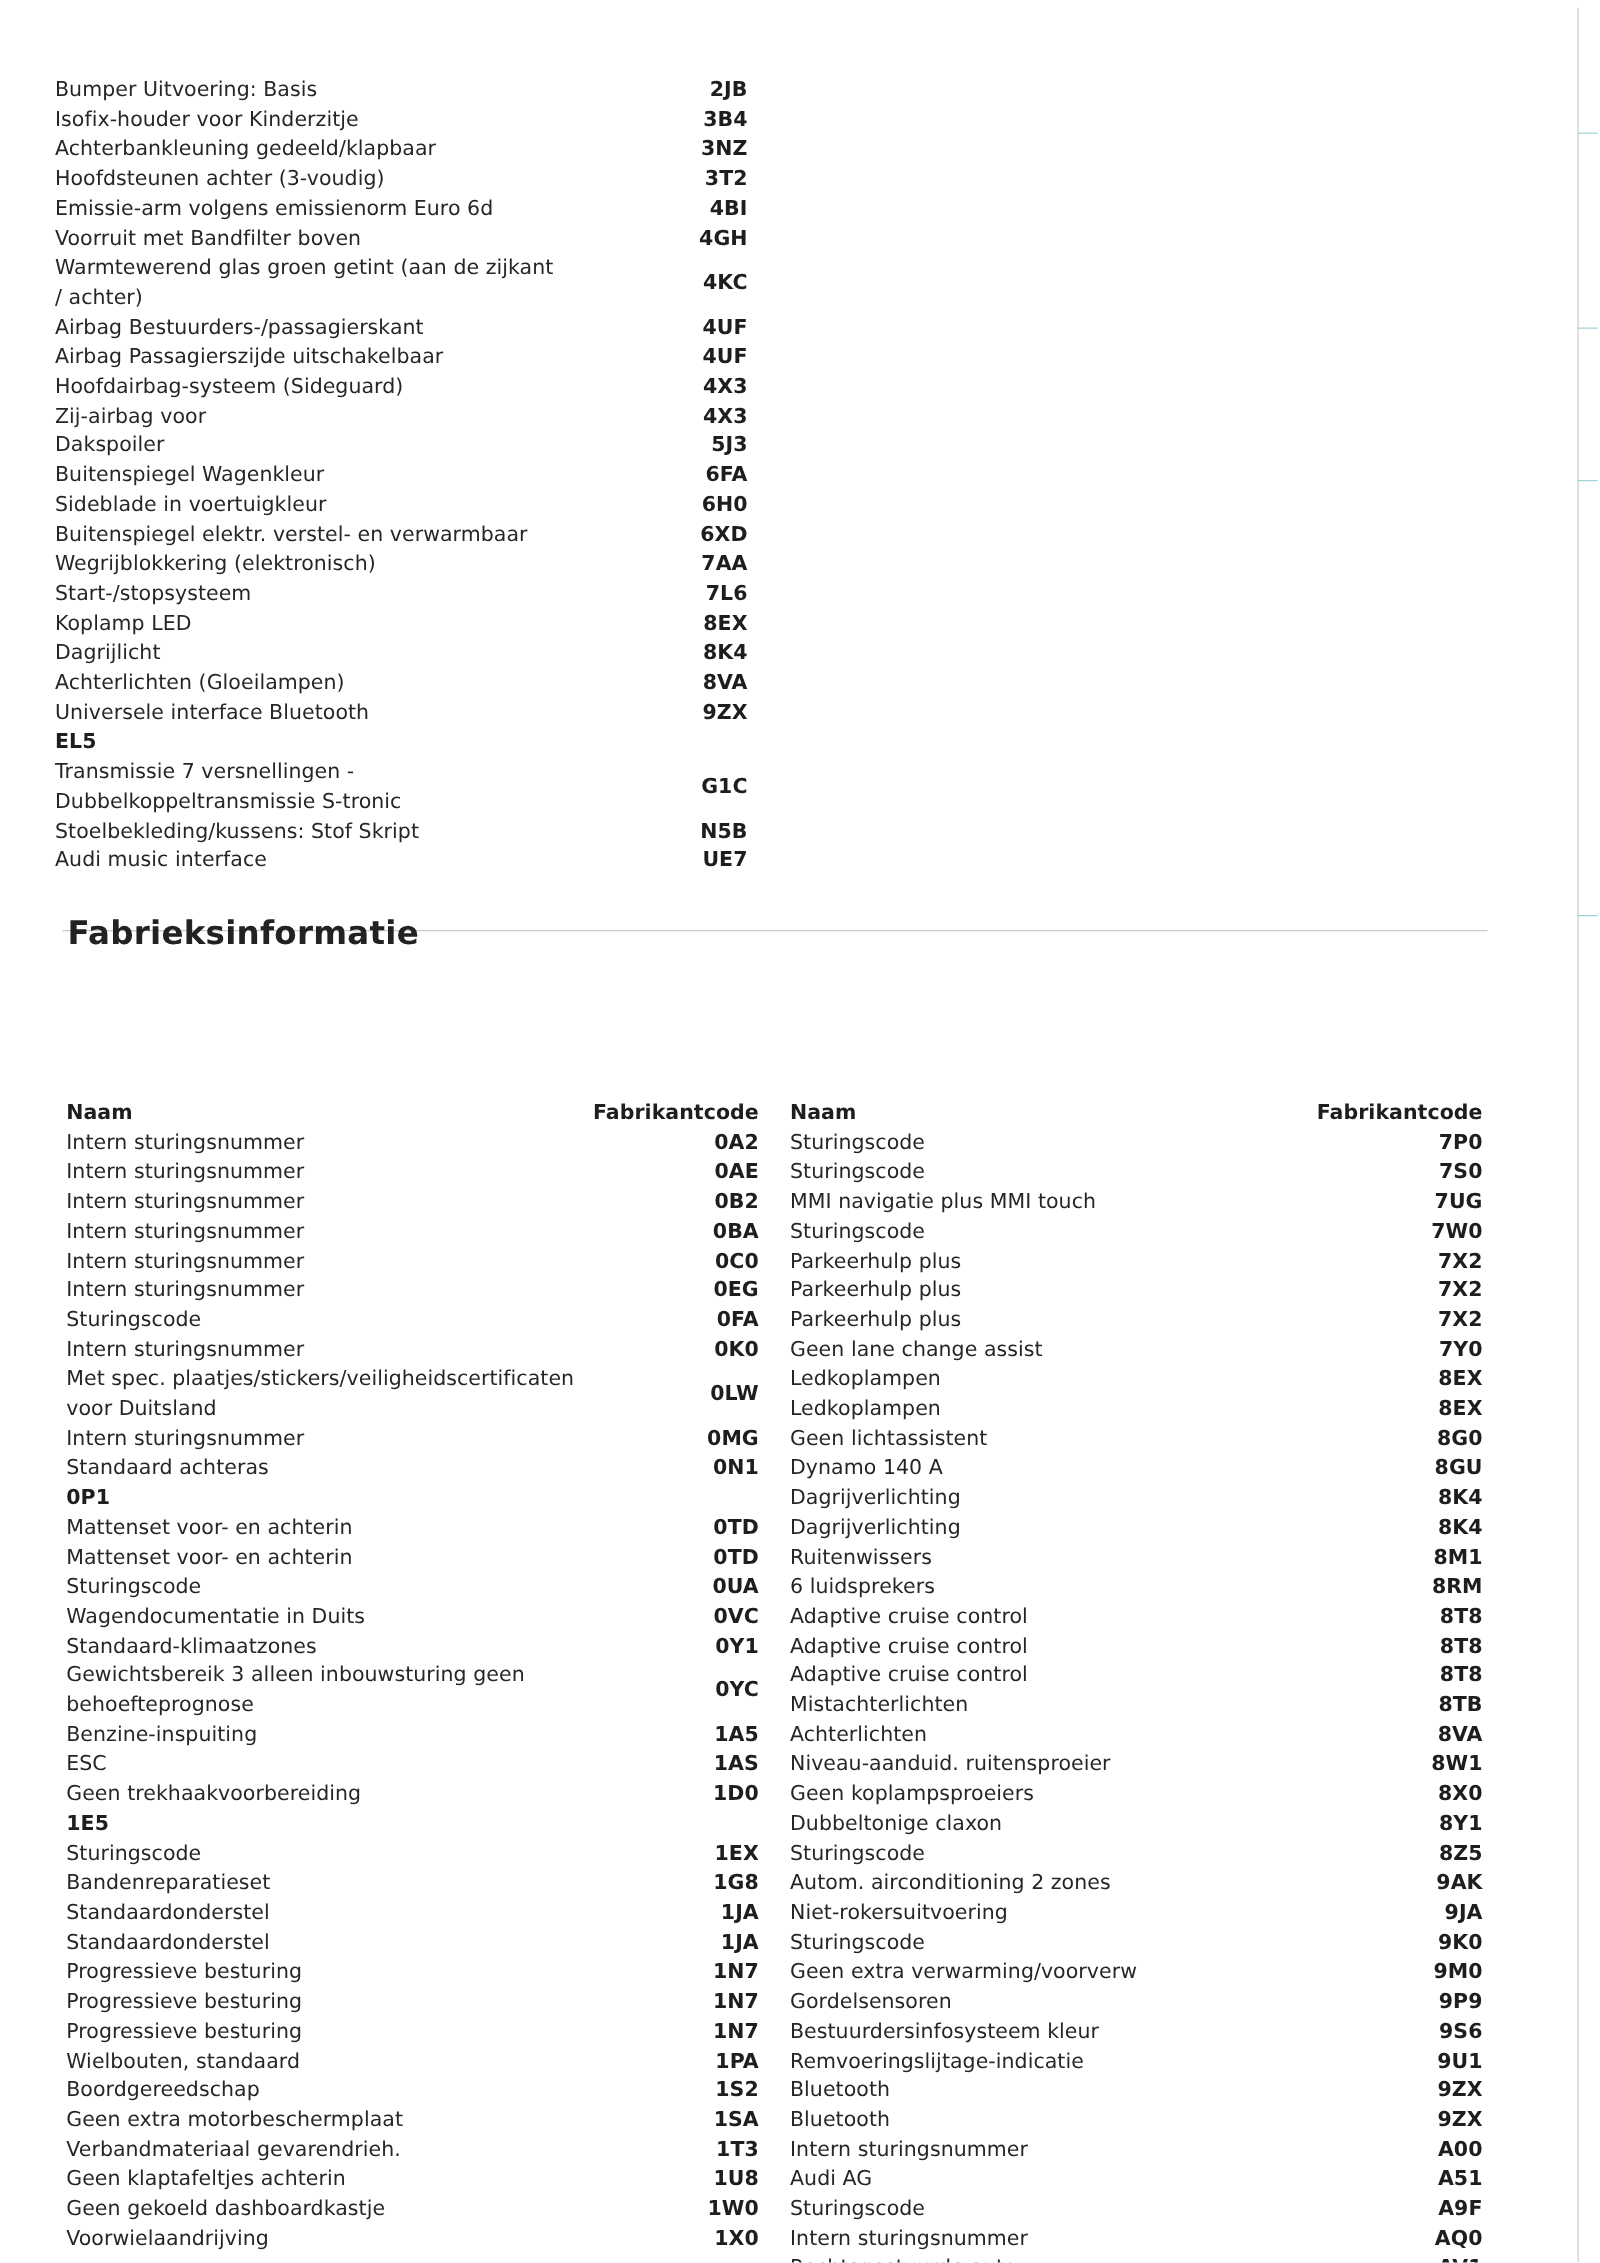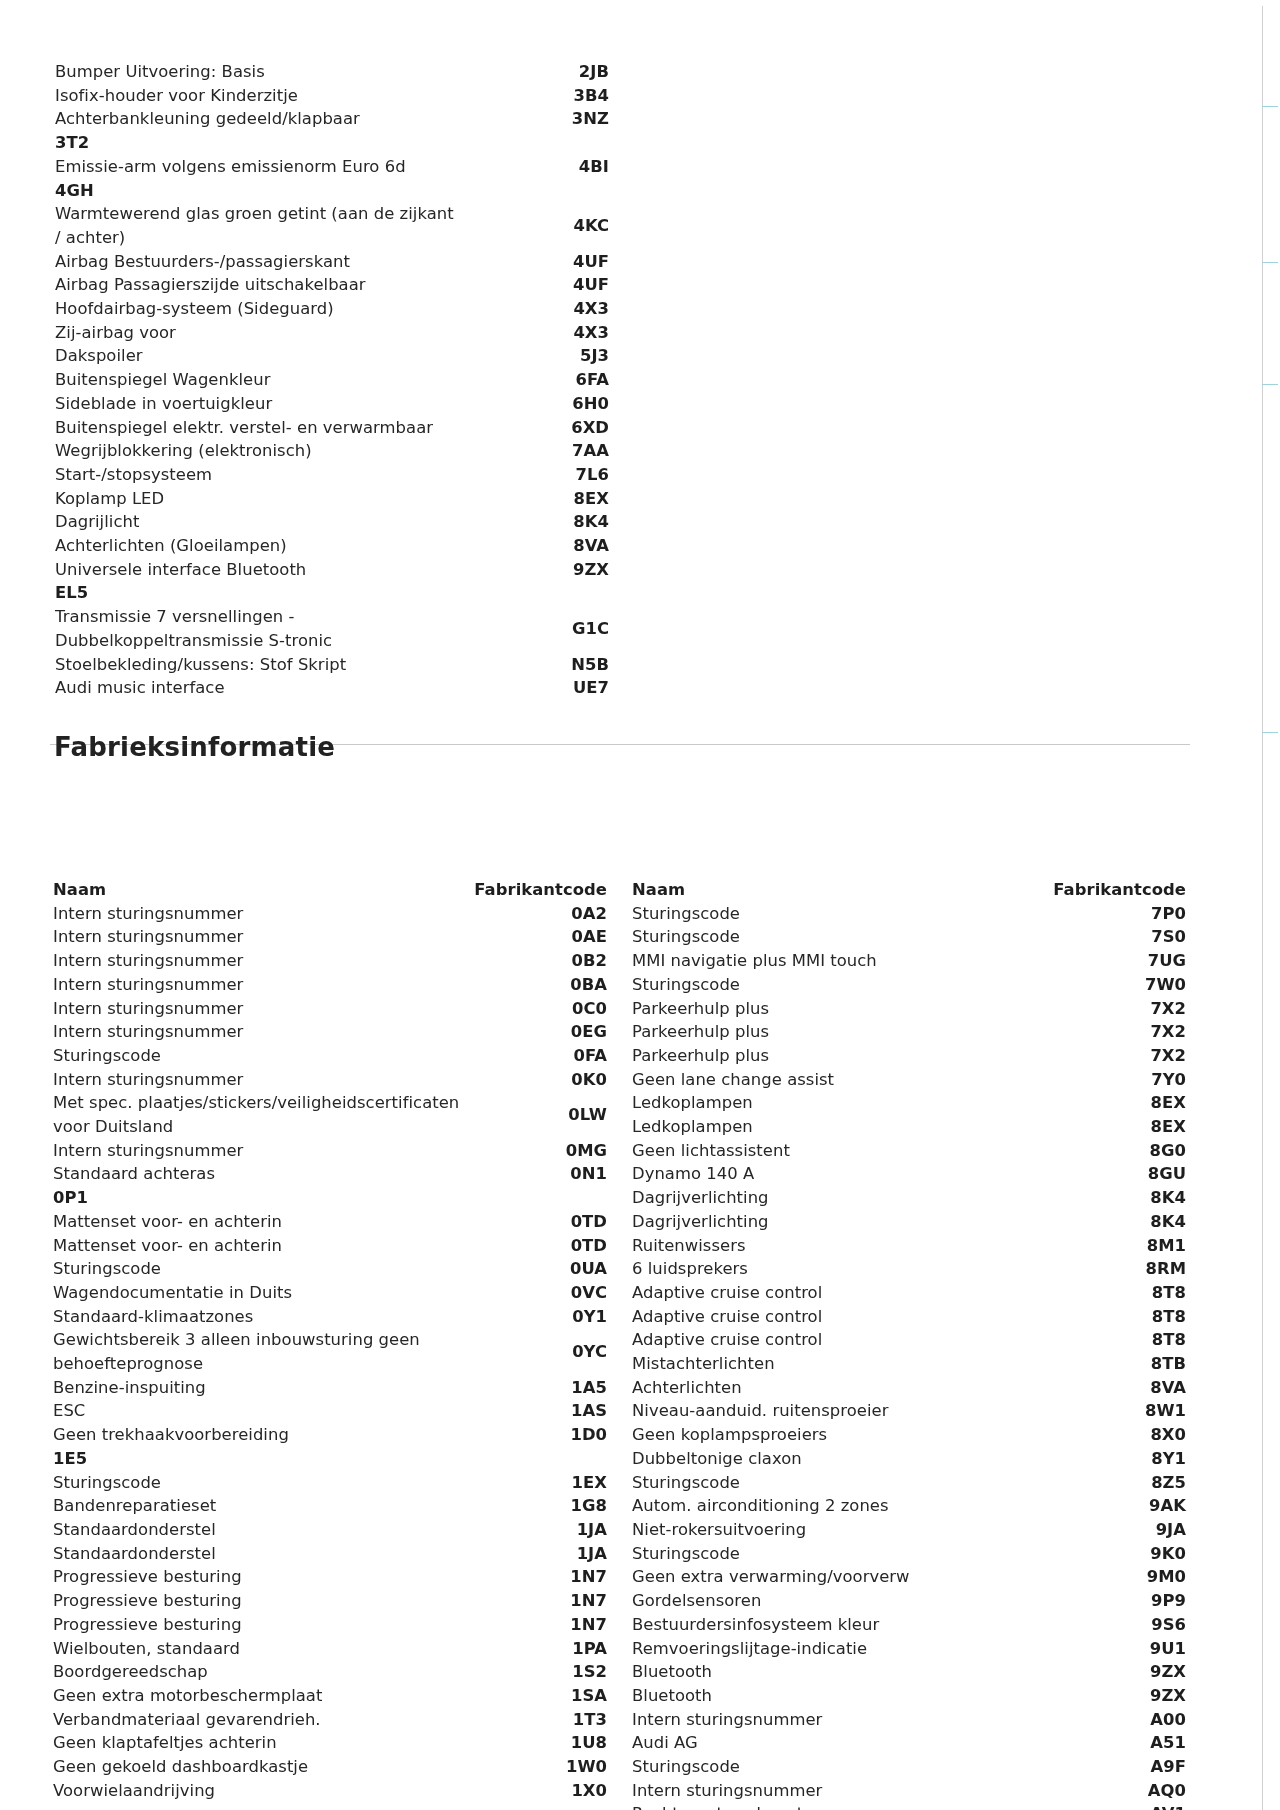--- a/index.html
+++ b/index.html
@@ -25,21 +25,21 @@
   }
   .edge-tick {
     position: absolute;
     left: 1262px;
     width: 16px;
     height: 1px;
     background: #9fd3dc;
   }
   .top-list {
     position: absolute;
-    left: 55px;
+    left: 44px;
     top: 60px;
     width: 554px;
   }
   .row {
     display: flex;
     align-items: center;
     justify-content: space-between;
     font-size: 16.4px;
     line-height: 23.7px;
     letter-spacing: 0.05px;
@@ -105,27 +105,29 @@
     </div>
     <div class="row">
       <span class="name">Isofix-houder voor Kinderzitje</span>
       <span class="code">3B4</span>
     </div>
     <div class="row">
       <span class="name">Achterbankleuning gedeeld/klapbaar</span>
       <span class="code">3NZ</span>
     </div>
     <div class="row">
+      <span class="name">Hoofdsteunen achter (3-voudig)</span>
       <span class="code">3T2</span>
     </div>
     <div class="row">
       <span class="name">Emissie-arm volgens emissienorm Euro 6d</span>
       <span class="code">4BI</span>
     </div>
     <div class="row">
+      <span class="name">Voorruit met Bandfilter boven</span>
       <span class="code">4GH</span>
     </div>
     <div class="row">
       <span class="name">Warmtewerend glas groen getint (aan de zijkant / achter)</span>
       <span class="code">4KC</span>
     </div>
     <div class="row">
       <span class="name">Airbag Bestuurders-/passagierskant</span>
       <span class="code">4UF</span>
     </div>

